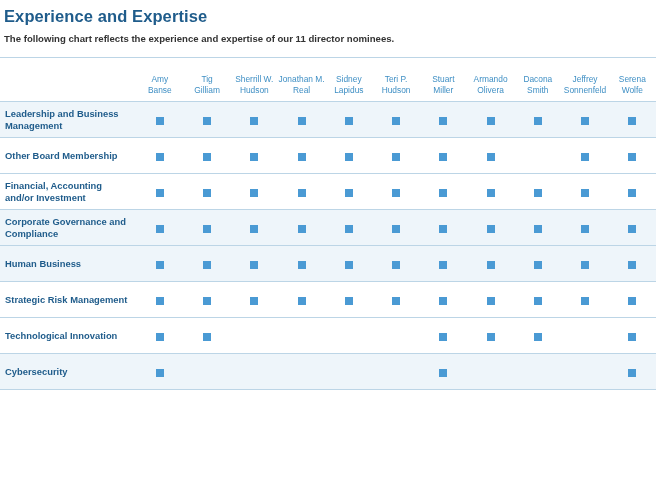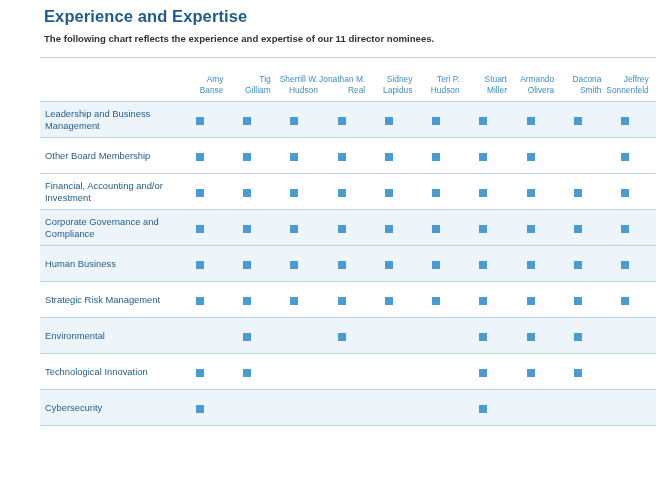--- a/index.html
+++ b/index.html
@@ -11,21 +11,20 @@
     height: 481px;
     background: #ffffff;
     font-family: "Liberation Sans", sans-serif;
     overflow: hidden;
   }
   .page {
     position: relative;
     width: 520px;
     height: 481px;
     box-sizing: border-box;
-    padding-left: 40px;
   }
   .title {
     color: #1f5c8b;
     font-size: 16.5px;
     font-weight: bold;
     letter-spacing: 0.1px;
     padding: 6px 0 0 4px;
     line-height: 20px;
   }
   .subtitle {
@@ -59,35 +58,34 @@
     border-bottom: 1px solid #bcd5e6;
     color: #3f8fc4;
     font-size: 8.4px;
     line-height: 11px;
     text-align: center;
     height: 38px;
     background: #ffffff;
   }
   thead th.nominee-head .nm {
     display: block;
-    text-align: right;
   }
 
   tbody td {
     border-bottom: 1px solid #bcd5e6;
     height: 27px;
     padding: 0;
   }
   tbody tr.band td {
     background: #eef5fa;
   }
   tbody td.rowlabel {
     color: #1f5c8b;
     font-size: 9.4px;
-    font-weight: normal;
+    font-weight: bold;
     line-height: 12px;
     padding: 4px 8px 4px 5px;
     vertical-align: middle;
   }
   tbody td.cell {
     text-align: center;
     vertical-align: middle;
   }
   .marker {
     display: inline-block;
@@ -246,34 +244,20 @@
           <td class="cell"><span class="marker"></span></td>
           <td class="cell"><span class="marker"></span></td>
           <td class="cell"><span class="marker"></span></td>
           <td class="cell"><span class="marker"></span></td>
           <td class="cell"><span class="marker"></span></td>
           <td class="cell"><span class="marker"></span></td>
           <td class="cell"><span class="marker"></span></td>
           <td class="cell"><span class="marker"></span></td>
           <td class="cell"><span class="marker"></span></td>
         </tr>
-        <tr class="band">
-          <td class="rowlabel">Environmental</td>
-          <td class="cell"></td>
-          <td class="cell"><span class="marker"></span></td>
-          <td class="cell"></td>
-          <td class="cell"><span class="marker"></span></td>
-          <td class="cell"></td>
-          <td class="cell"></td>
-          <td class="cell"><span class="marker"></span></td>
-          <td class="cell"><span class="marker"></span></td>
-          <td class="cell"><span class="marker"></span></td>
-          <td class="cell"></td>
-          <td class="cell"></td>
-        </tr>
         <tr>
           <td class="rowlabel">Technological Innovation</td>
           <td class="cell"><span class="marker"></span></td>
           <td class="cell"><span class="marker"></span></td>
           <td class="cell"></td>
           <td class="cell"></td>
           <td class="cell"></td>
           <td class="cell"></td>
           <td class="cell"><span class="marker"></span></td>
           <td class="cell"><span class="marker"></span></td>

